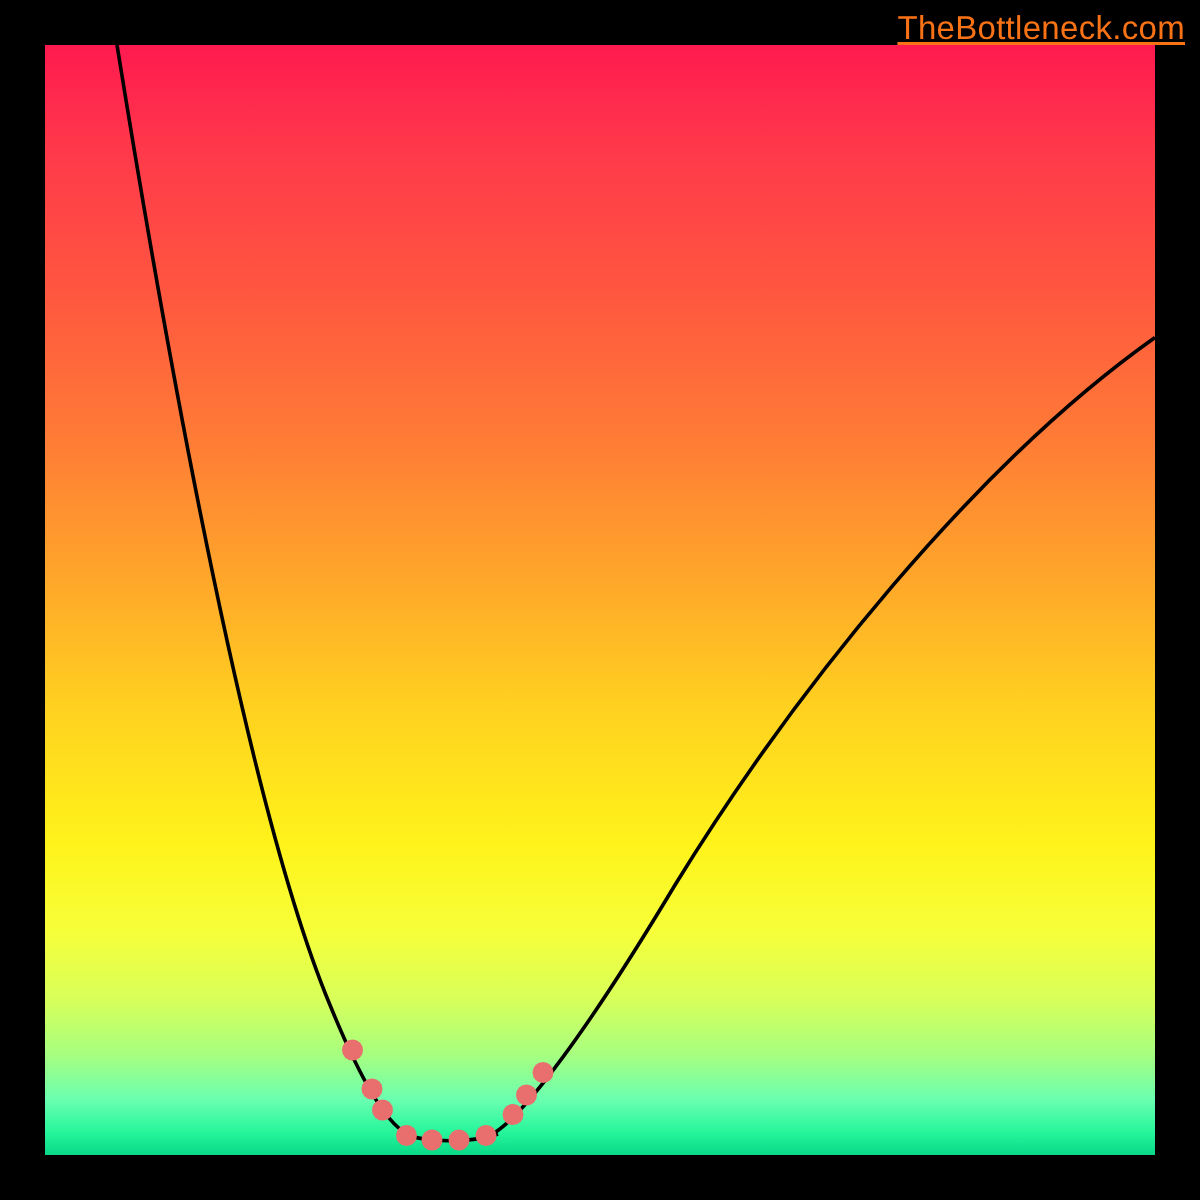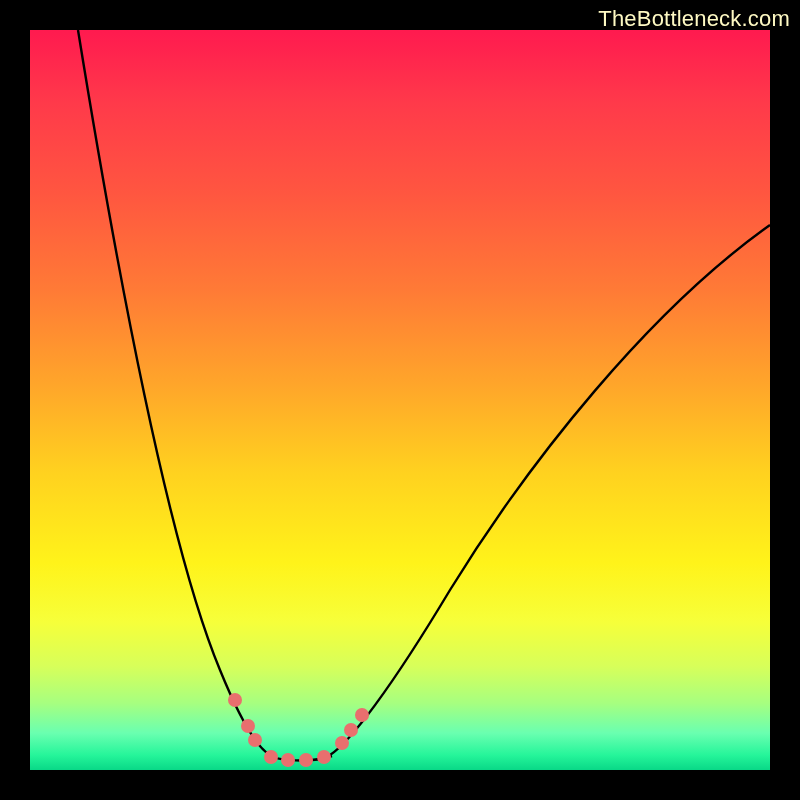--- a/index.html
+++ b/index.html
@@ -44,24 +44,25 @@
     left: 0;
     top: 0;
     width: 740px;
     height: 740px;
     overflow: visible;
   }
   .watermark {
     position: absolute;
     top: 6px;
     right: 10px;
-    color: #fef9c3;
+    color: #f97316;
     font-size: 22px;
     letter-spacing: 0.2px;
     user-select: none;
+    text-decoration: underline;
   }
 </style>
 </head>
 <body>
 
 <div class="stage">
 
   <div class="watermark">TheBottleneck.com</div>
 
   <div class="plot">

